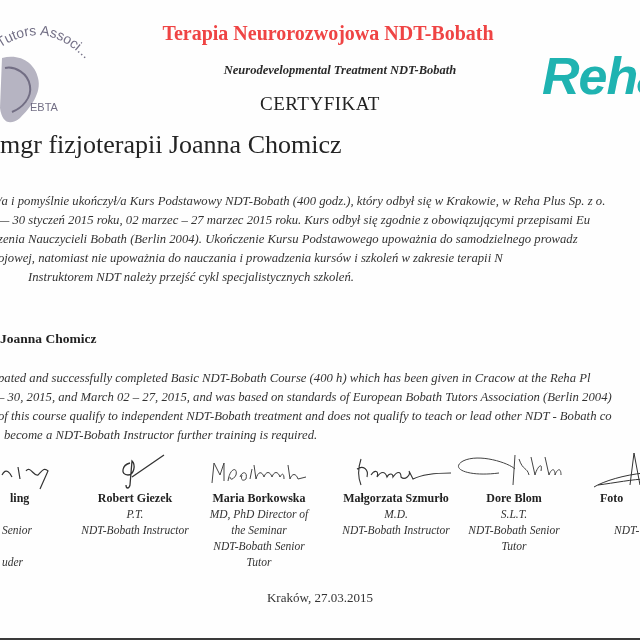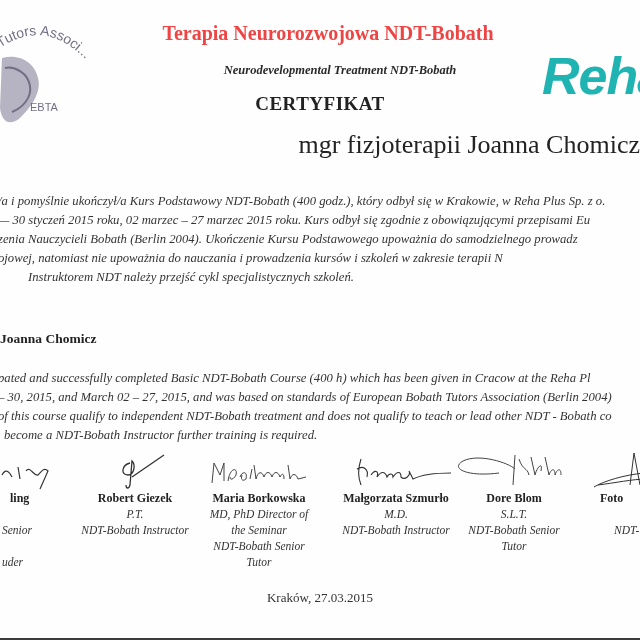--- a/index.html
+++ b/index.html
@@ -6,22 +6,22 @@
     html, body { width: 640px; height: 640px; overflow: hidden; background: #ffffff; }
     body { position: relative; font-family: "Liberation Serif", "DejaVu Serif", serif; color: #1f1f1f; }
 
     .page { position: absolute; left: 0; top: 0; width: 640px; height: 640px; background: #fefefe; overflow: hidden; }
 
     .stamp { position: absolute; left: -20px; top: 8px; width: 140px; height: 120px; }
     .reha-logo { position: absolute; left: 542px; top: 50px; font-family: "Liberation Sans", "DejaVu Sans", sans-serif; font-weight: 700; font-style: italic; font-size: 52px; letter-spacing: -1px; color: #1fb3b1; line-height: 1; white-space: nowrap; }
 
     .title { position: absolute; left: 8px; width: 640px; text-align: center; top: 22px; font-size: 20px; font-weight: 700; color: #ef4444; white-space: nowrap; }
     .subtitle { position: absolute; left: 0; width: 640px; text-align: center; top: 63px; font-size: 12.5px; font-style: italic; font-weight: 700; color: #2a2a2a; white-space: nowrap; padding-left: 40px; }
-    .cert-heading { position: absolute; left: 0; width: 640px; text-align: center; top: 93px; font-size: 19px; font-weight: 700; color: #222; white-space: nowrap; letter-spacing: 0.5px; }
-    .recipient-pl { position: absolute; left: 0; width: 640px; text-align: right; top: 130px; font-size: 26px; color: #232323; white-space: nowrap; }
+    .cert-heading { position: absolute; left: 0; width: 640px; text-align: center; top: 93px; font-size: 19px; font-weight: 400; color: #222; white-space: nowrap; letter-spacing: 0.5px; }
+    .recipient-pl { position: absolute; left: 0; width: 640px; text-align: left; top: 130px; font-size: 26px; color: #232323; white-space: nowrap; }
 
     .para { position: absolute; font-style: italic; font-size: 12.7px; color: #333; white-space: nowrap; line-height: 19px; }
     .para-pl { left: -2px; top: 192px; }
     .para-en { left: -2px; top: 369px; }
     .para .line { display: block; }
 
     .confirm { position: absolute; left: 0; width: 640px; text-align: center; top: 296px; font-size: 15px; font-weight: 700; font-style: italic; color: #222; white-space: nowrap; }
     .recipient-en { position: absolute; left: 0; width: 640px; top: 331px; font-size: 13.5px; font-weight: 700; color: #222; white-space: nowrap; }
 
     .signatory { position: absolute; top: 445px; width: 150px; text-align: center; }

